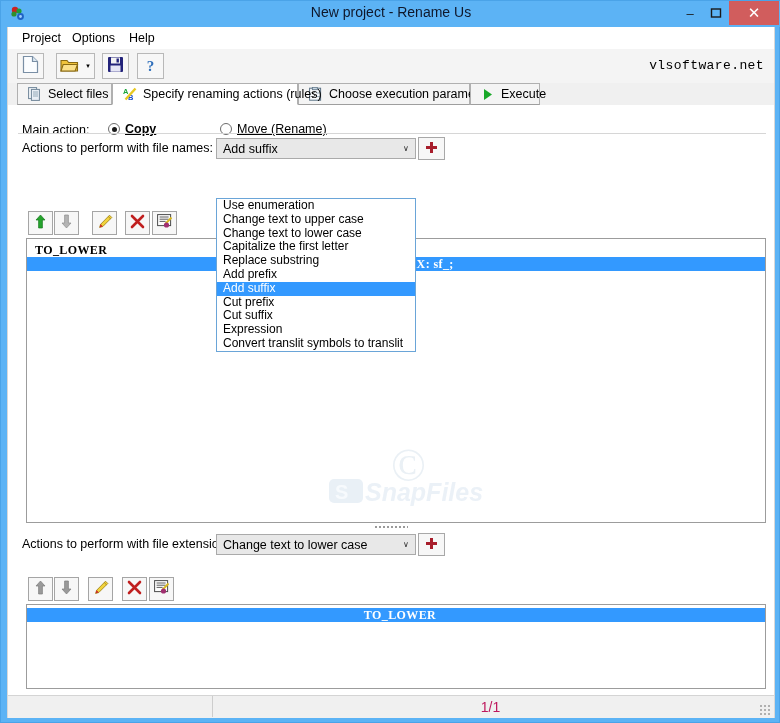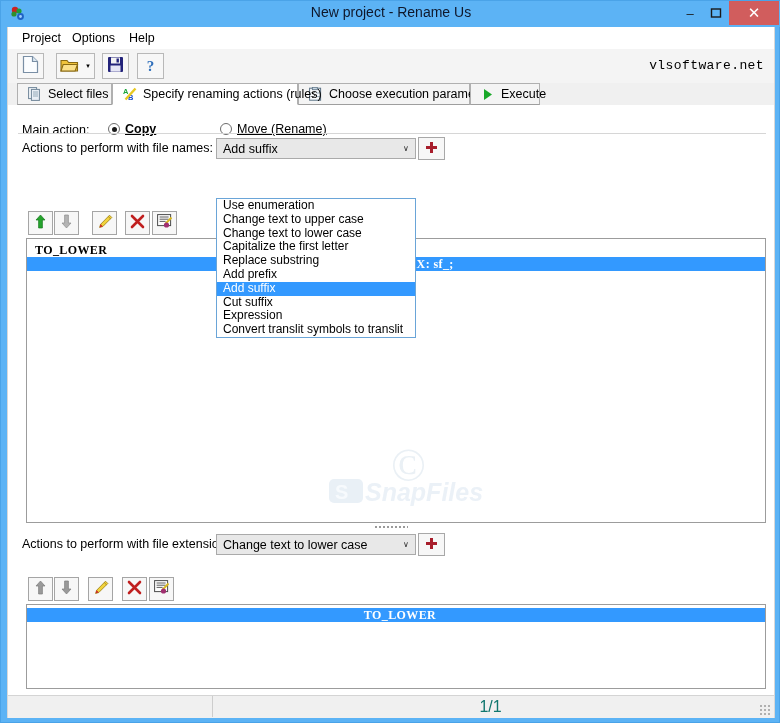--- a/index.html
+++ b/index.html
@@ -348,22 +348,22 @@
   }
   #status-pane-1 {
     position: absolute;
     left: 0; top: 0; width: 204px; height: 21px;
     border-right: 1px solid #cdcdcd;
   }
   #status-pane-2 {
     position: absolute;
     left: 205px; top: 0; width: 555px; height: 21px;
     display: flex; align-items: center; justify-content: center;
-    font-size: 16px;
-    color: #0f766e;
+    font-size: 14px;
+    color: #be185d;
   }
   #resize-grip {
     position: absolute;
     right: 3px; bottom: 2px;
     width: 12px; height: 12px;
     background-image:
       radial-gradient(#a5a5a5 40%, transparent 41%);
     background-size: 4px 4px;
     opacity: .85;
   }
@@ -637,20 +637,21 @@
     </div>
 
     <div id="dropdown">
       <div class="dd-item">Use enumeration</div>
       <div class="dd-item">Change text to upper case</div>
       <div class="dd-item">Change text to lower case</div>
       <div class="dd-item">Capitalize the first letter</div>
       <div class="dd-item">Replace substring</div>
       <div class="dd-item">Add prefix</div>
       <div class="dd-item sel">Add suffix</div>
+      <div class="dd-item">Cut prefix</div>
       <div class="dd-item">Cut suffix</div>
       <div class="dd-item">Expression</div>
       <div class="dd-item">Convert translit symbols to translit</div>
     </div>
 
     <div id="statusbar">
       <div id="status-pane-1"></div>
       <div id="status-pane-2">1/1</div>
       <div id="resize-grip"></div>
     </div>

